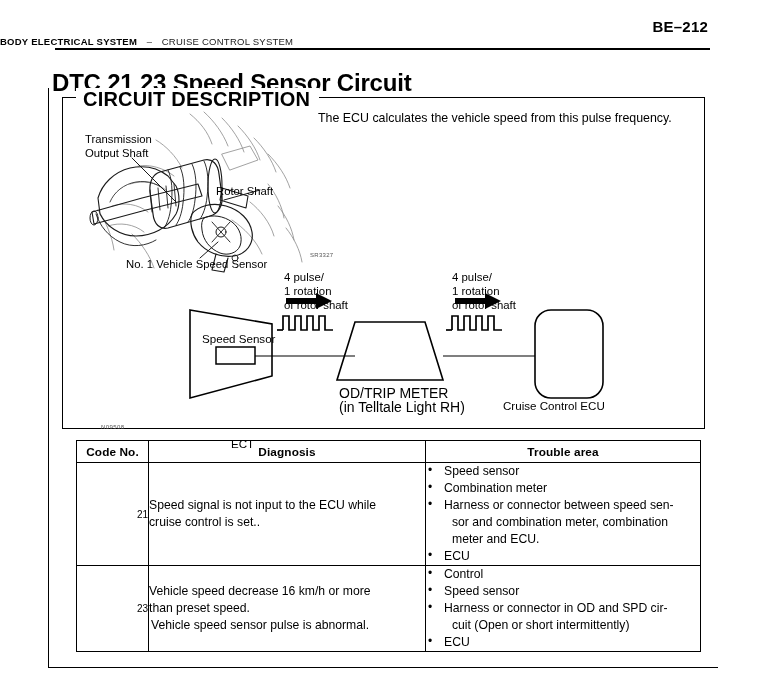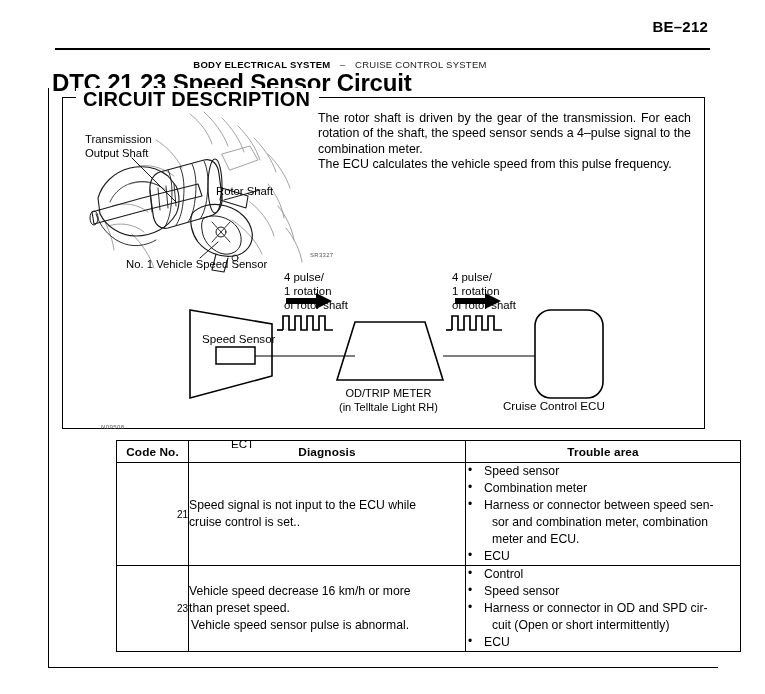--- a/index.html
+++ b/index.html
@@ -30,24 +30,22 @@
     top: 18px;
     font-size: 15px;
     font-weight: bold;
     letter-spacing: 0.2px;
   }
   #running-head {
     position: absolute;
     left: 0;
     top: 36px;
     width: 680px;
-    text-align: center;
     font-size: 9.5px;
     white-space: nowrap;
-    margin-top: 23px;
   }
   #running-head .rh-main {
     font-weight: bold;
     letter-spacing: 0.25px;
   }
   #running-head .rh-sep {
     font-weight: normal;
     padding: 0 7px;
     color: #333;
   }
@@ -148,42 +146,41 @@
   .bd-text {
     position: absolute;
     font-size: 11.4px;
     line-height: 14px;
     white-space: nowrap;
   }
   #pulse-note-1 { left: 104px; top: 2px; }
   #pulse-note-2 { left: 272px; top: 2px; }
   #label-speed-sensor { left: 22px; top: 64px; font-size: 11.6px; }
   #label-ect { left: 51px; top: 125px; font-size: 11.6px; margin-top: 44px; }
-  #label-odtrip { left: 159px; top: 118px; font-size: 11px; text-align: center; }
+  #label-odtrip { left: 159px; top: 118px; font-size: 14px; }
   #label-odtrip .l2 { display: block; }
   #label-ecu { left: 323px; top: 131px; font-size: 11.6px; }
 
   
   #table-ref {
     position: absolute;
     left: 101px;
     top: 424px;
     font-size: 6px;
     letter-spacing: 0.4px;
     color: #555;
   }
   #dtc-table {
     position: absolute;
     left: 76px;
     top: 440px;
     width: 624px;
     border-collapse: collapse;
     table-layout: fixed;
     font-size: 12px;
-    margin-left: 40px;
   }
   #dtc-table th, #dtc-table td {
     border: 1.2px solid #000;
     vertical-align: middle;
     padding: 0;
   }
   #dtc-table thead th {
     height: 21px;
     font-size: 11.8px;
     font-weight: bold;
@@ -337,21 +334,20 @@
   <div class="illus-label" id="label-transmission">
     <span>Transmission</span><br>
     <span>Output Shaft</span>
   </div>
   <div class="illus-label" id="label-rotor">Rotor Shaft</div>
   <div class="illus-label" id="label-no1">No. 1 Vehicle Speed Sensor</div>
   <div id="ref-sr">SR3327</div>
 </div>
 
 <div id="description">
-  <p>The rotor shaft is driven by the gear of the transmission. For each rotation of the shaft, the speed sensor sends a 4–pulse signal to the combination meter.</p>
   <p>The ECU calculates the vehicle speed from this pulse frequency.</p>
 </div>
 
 <div id="block-diagram">
   <svg width="500" height="155" viewBox="0 0 500 155">
     <g fill="none" stroke="#000" stroke-width="1.6" stroke-linejoin="miter">
 
       <path d="M10 42 L92 56 L92 108 L10 130 Z"></path>
 
       <rect x="36" y="79" width="39" height="17" stroke-width="1.5"></rect>

